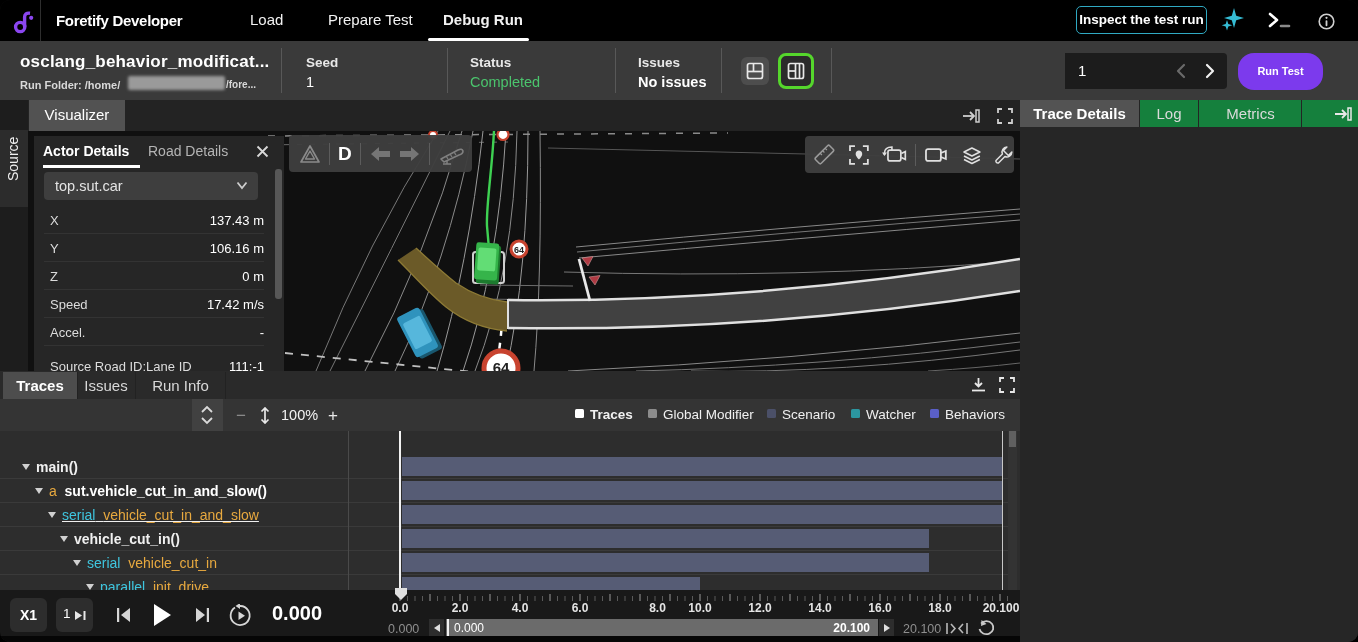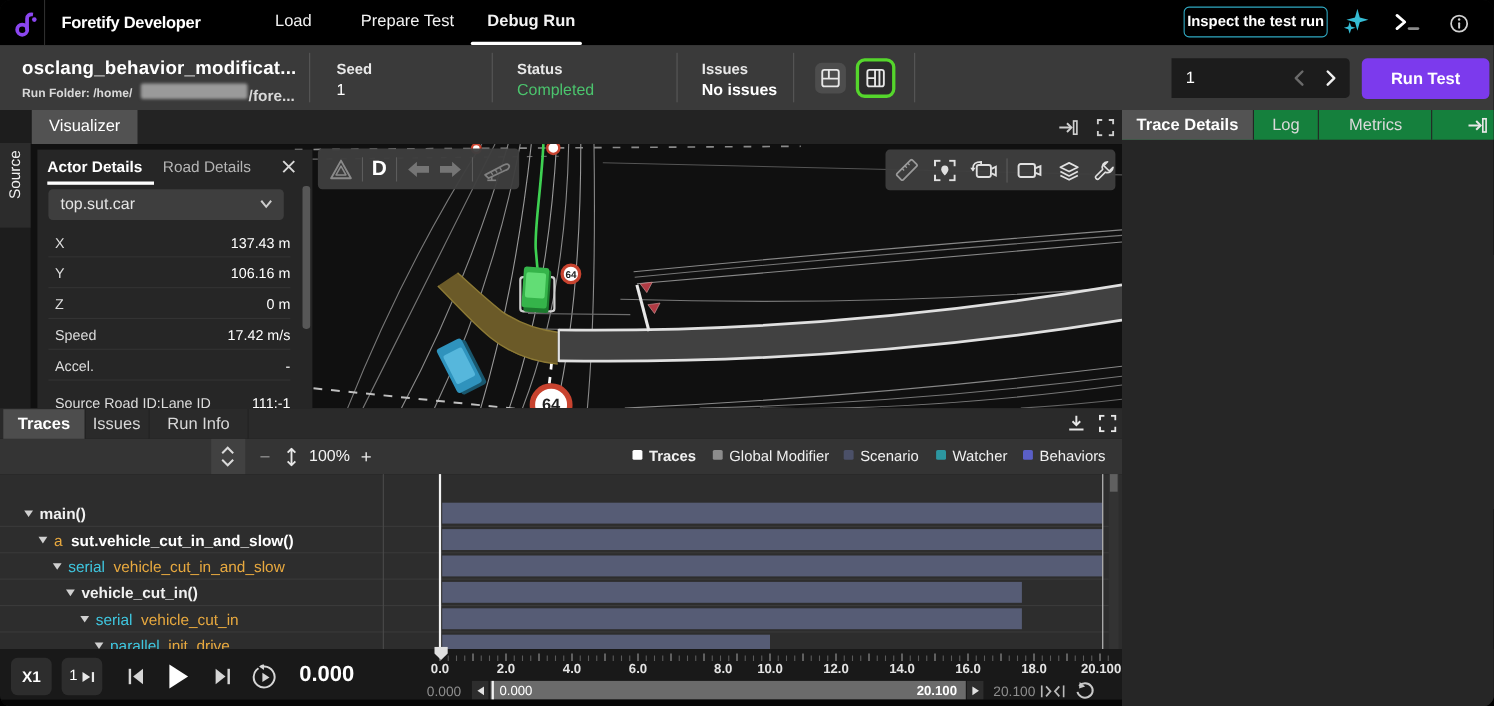--- a/index.html
+++ b/index.html
@@ -24,21 +24,21 @@
 #redact { position:absolute; left:128px; top:35px; width:97px; height:14px; background:#9a9a9a; border-radius:2px; filter:blur(1.5px); }
 .b2div { position:absolute; top:7px; width:1px; height:45px; background:#585858; }
 .b2label { position:absolute; top:14px; color:#e8e8e8; font-size:13.5px; font-weight:bold; }
 .b2val { position:absolute; top:33px; color:#fff; font-size:14.5px; }
 .layoutbtn { position:absolute; top:16px; width:28px; height:28px; background:#4d4d4d; border-radius:6px; }
 #layout2wrap { position:absolute; left:778px; top:12px; width:36px; height:36px; border:3px solid #55d62c; border-radius:8px; background:#2b2b2b; }
 #manualseed { position:absolute; left:906px; top:12px; width:159px; height:36px; background:#4d4d4d; border-radius:4px 0 0 4px; }
 #manualseed span { position:absolute; left:11px; top:9px; color:#c6c6c6; font-size:15px; }
 #seedinput { position:absolute; left:1065px; top:12px; width:162px; height:36px; background:#1c1c1c; border-radius:0 4px 4px 0; }
 #seedinput .num { position:absolute; left:13px; top:9px; color:#fff; font-size:15px; }
-#runtest { position:absolute; left:1238px; top:12px; width:116px; height:37px; background:#7c3aed; border-radius:5px; color:#fff; font-weight:bold; font-size:15px; text-align:center; line-height:37px; }
+#runtest { position:absolute; left:1238px; top:12px; width:85px; height:37px; background:#7c3aed; border-radius:16px; color:#fff; font-weight:bold; font-size:11px; text-align:center; line-height:37px; }
 
 #leftstrip { position:absolute; left:0; top:100px; width:28px; height:271px; background:#1d1d1d; }
 #sourcetab { position:absolute; left:0; top:30px; width:28px; height:77px; background:#2c2c2c; }
 #sourcetab span { position:absolute; left:5px; top:51px; color:#f0f0f0; font-size:14px; transform:rotate(-90deg); transform-origin:0 0; white-space:nowrap; }
 #viztabrow { position:absolute; left:28px; top:100px; width:992px; height:31px; background:#232323; }
 #viztab { position:absolute; left:1px; top:0; width:96px; height:31px; background:#525252; color:#fff; font-size:15px; text-align:center; line-height:30px; }
 #viewport { position:absolute; left:28px; top:131px; width:992px; height:240px; background:#101010; overflow:hidden; }
 
 #actorpanel { position:absolute; left:6px; top:5px; width:250px; height:235px; background:#262626; }
 #actorpanel .tab1 { position:absolute; left:9px; top:7px; color:#fff; font-size:14px; font-weight:bold; }
@@ -132,21 +132,21 @@
       <circle cx="8.5" cy="8.5" r="7.3" fill="none" stroke="#d0d0d0" stroke-width="1.6"></circle>
       <circle cx="8.5" cy="4.8" r="1.1" fill="#d0d0d0"></circle>
       <rect x="7.6" y="7.2" width="1.8" height="6" rx="0.9" fill="#d0d0d0"></rect>
     </svg>
   </div>
 
   <div id="bar2">
     <div id="runtitle">osclang_behavior_modificat...</div>
     <div id="runfolder">Run Folder: /home/</div>
     <div id="redact"></div>
-    <div class="abs" style="left:226px;top:38px;color:#d8d8d8;font-size:14px;font-weight:bold;">/fore...</div>
+    <div class="abs" style="left:226px;top:38px;color:#d8d8d8;font-size:10px;font-weight:bold;">/fore...</div>
     <div class="b2div" style="left:281px"></div>
     <div class="b2label" style="left:306px">Seed</div>
     <div class="b2val" style="left:306px">1</div>
     <div class="b2div" style="left:447px"></div>
     <div class="b2label" style="left:470px">Status</div>
     <div class="b2val" style="left:470px;color:#4bc46d;">Completed</div>
     <div class="b2div" style="left:615px"></div>
     <div class="b2label" style="left:638px">Issues</div>
     <div class="b2val" style="left:638px;font-weight:bold;">No issues</div>
     <div class="b2div" style="left:721px"></div>
@@ -413,21 +413,21 @@
     <div class="trow" style="top:24px">
         <i class="caret" style="left:22px"></i>
         <span class="txt wb" style="left:36px;">main()</span>
       </div>
     <div class="trow" style="top:48px">
         <i class="caret" style="left:35px"></i>
         <span class="txt" style="left:49px;"><span class="org">a</span>&nbsp; <span class="wb">sut.vehicle_cut_in_and_slow()</span></span>
       </div>
     <div class="trow" style="top:72px">
         <i class="caret" style="left:48px"></i>
-        <span class="txt" style="left:62px;"><span class="cy">serial</span>&nbsp; <span class="org">vehicle_cut_in_and_slow</span></span>
+        <span class="txt" style="left:62px;text-decoration:underline;"><span class="cy">serial</span>&nbsp; <span class="org">vehicle_cut_in_and_slow</span></span>
       </div>
     <div class="trow" style="top:96px">
         <i class="caret" style="left:60px"></i>
         <span class="txt wb" style="left:74px;">vehicle_cut_in()</span>
       </div>
     <div class="trow" style="top:120px">
         <i class="caret" style="left:73px"></i>
         <span class="txt" style="left:87px;"><span class="cy">serial</span>&nbsp; <span class="org">vehicle_cut_in</span></span>
       </div>
     <div class="trow" style="top:144px;border-bottom:none">

